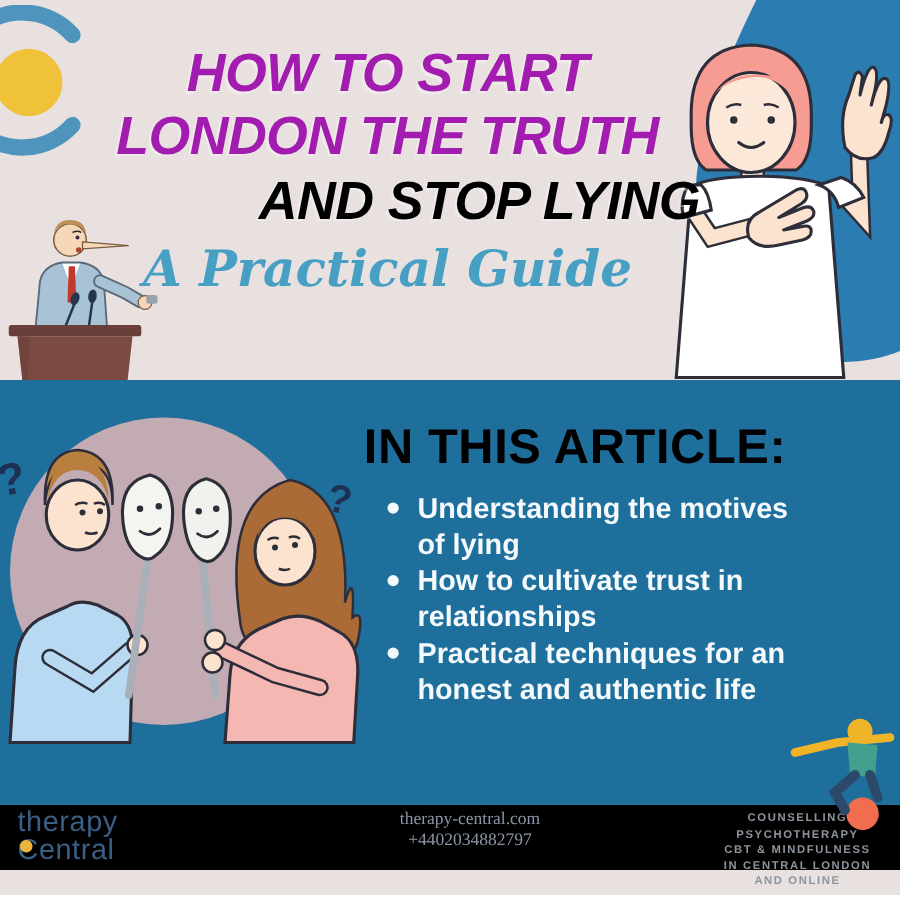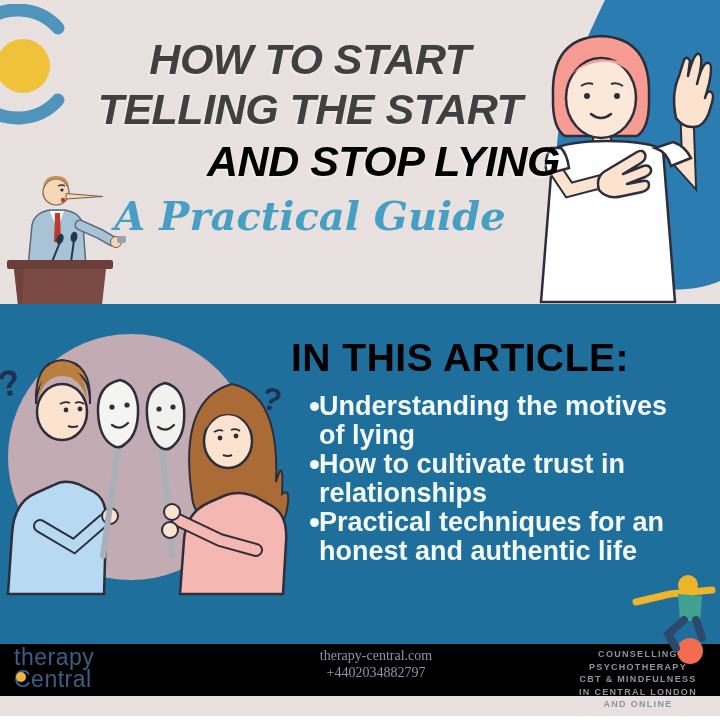--- a/index.html
+++ b/index.html
@@ -17,40 +17,40 @@
 
   
   .logo-svg { position:absolute; left:-45px; top:4px; width:175px; height:130px; }
   .blob-svg { position:absolute; left:535px; top:0; width:185px; height:300px; }
   .woman-svg { position:absolute; left:495px; top:30px; width:225px; height:274px; }
   .speaker-svg { position:absolute; left:0; top:170px; width:140px; height:135px; }
 
   .titles { position:absolute; left:60px; top:34px; width:500px; text-align:center; }
   .title-line {
     font-weight:bold; font-style:italic; font-size:43px; line-height:50px;
-    color:#404040; letter-spacing:-0.5px;
+    color:#a21caf; letter-spacing:-0.5px;
     text-shadow:-2px 2px 0 rgba(255,255,255,0.35);
   }
   .title-line.yellow { color:#000000; line-height:54px;text-align:right; }
   .subtitle {
     margin-top:4px; font-family:"DejaVu Serif", serif; font-style:italic; font-weight:bold;
     font-size:40px; color:#47a0c3;
   }
 
   
   .masks-svg { position:absolute; left:0; top:24px; width:300px; height:332px; }
   .article-heading {
     position:absolute; left:291px; top:32px;
     font-size:39px; font-weight:bold; color:#000000; letter-spacing:0.5px;
   }
   .bullet-list { position:absolute; left:310px; top:88px; list-style:none; width:400px; }
   .bullet-item { display:flex; align-items:flex-start; }
   .bullet-dot { width:9px; height:9px; border-radius:50%; background:#f4fafc; margin:10px 0 0 0; flex:none; }
   .bullet-text {
-    font-size:27px; font-weight:bold; color:#f4fafc;
+    margin-left:15px; font-size:23px; font-weight:bold; color:#f4fafc;
     line-height:29px; white-space:pre-line;
   }
   .kicker-svg { position:absolute; left:626px; top:556px; width:92px; height:112px; z-index:5; }
 
   
   .brand { position:relative; width:190px; padding:2px 0 0 14px; }
   .brand-line { font-size:23px; line-height:22px; color:#3a5f84; font-weight:500; letter-spacing:0.5px; }
   .brand-dot { position:absolute; left:16px; top:28px; width:10px; height:10px; border-radius:50%; background:#ecb53d; }
   .contact { flex:1; text-align:center; padding-top:3px; }
   .contact-line {
@@ -100,21 +100,21 @@
       <polyline points="58,166 74,190 112,180" fill="none" stroke="#2e2e3a" stroke-width="15" stroke-linecap="round"></polyline>
       <polyline points="58,166 74,190 112,180" fill="none" stroke="#fbe3d0" stroke-width="11" stroke-linecap="round"></polyline>
       <path d="M104,190 Q100,176 112,170 L142,152 Q148,149 150,154 Q152,159 146,163 L128,174 L148,166 Q154,164 156,169 Q157,174 150,177 L132,184 L148,181 Q154,180 154,185 Q154,190 147,192 L128,196 Q112,200 104,190 Z" fill="#fbe3d0" stroke="#2e2e3a" stroke-width="2.5" stroke-linejoin="round"></path>
 
       <path d="M56,148 Q48,160 52,174 L74,168 Q72,154 66,148 Z" fill="#ffffff" stroke="#2e2e3a" stroke-width="2.5"></path>
       <path d="M160,148 Q172,152 176,166 L196,158 Q190,146 178,142 Z" fill="#ffffff" stroke="#2e2e3a" stroke-width="2.5"></path>
     </svg>
 
     <div class="titles">
       <div class="title-line">HOW TO START</div>
-      <div class="title-line">TELLING THE START</div>
+      <div class="title-line">LONDON THE TRUTH</div>
       <div class="title-line yellow">AND STOP LYING</div>
       <div class="subtitle">A Practical Guide</div>
     </div>
 
     <svg class="speaker-svg" viewBox="0 0 140 135">
 
       <path d="M28,97 L32,55 Q35,42 50,40 L64,40 Q80,42 83,55 L86,97 Z" fill="#a9c3d6" stroke="#5a6a78" stroke-width="1.5"></path>
 
       <polyline points="80,55 100,64 112,71" fill="none" stroke="#5a6a78" stroke-width="11" stroke-linecap="round"></polyline>
       <polyline points="80,55 100,64 112,71" fill="none" stroke="#a9c3d6" stroke-width="8" stroke-linecap="round"></polyline>

